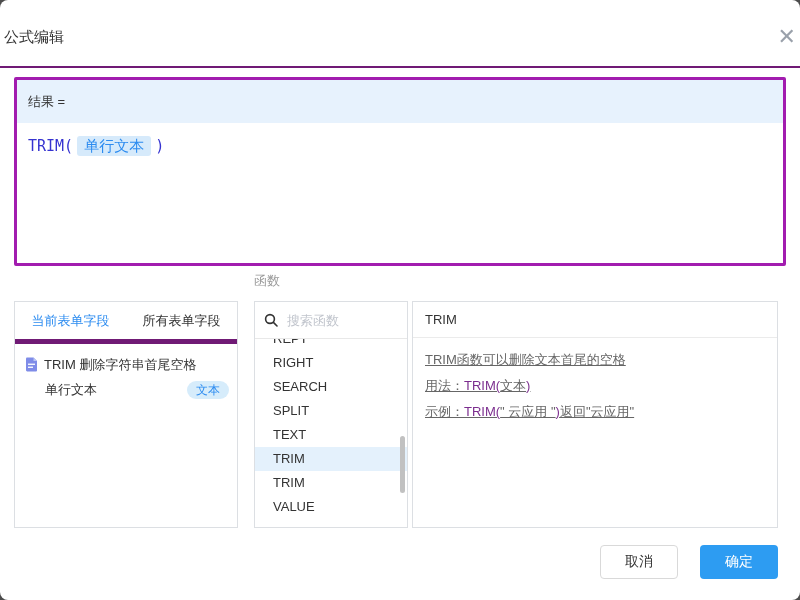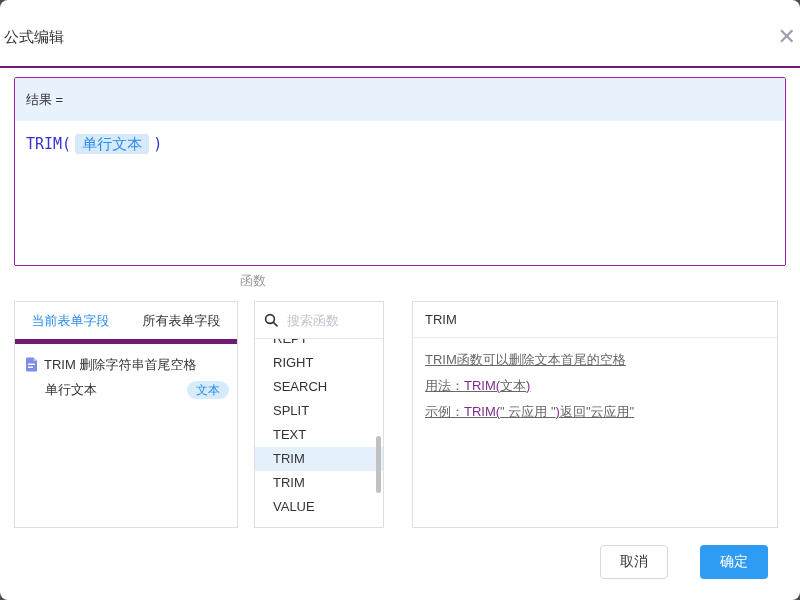--- a/index.html
+++ b/index.html
@@ -19,46 +19,46 @@
     margin-top:8px;
   }
   .title{font-size:15px;color:#333;}
   .close-btn{
     margin-left:auto;color:#9aa1ab;font-size:22px;line-height:1;
     cursor:pointer;user-select:none;font-family:"DejaVu Sans",sans-serif;
   }
   
   .formula-box{
     position:absolute;left:14px;top:77px;width:772px;height:189px;
-    border:1px solid #a21caf;border-radius:2px;box-sizing:border-box;background:#fff;
+    border:3px solid #a21caf;border-radius:2px;box-sizing:border-box;background:#fff;
   }
   .formula-header{
     height:43px;background:#e7f2fd;display:flex;align-items:center;
     padding:0 11px;font-size:13px;color:#333;
   }
   .formula-body{
     padding:12px 11px;font-family:"DejaVu Sans Mono","Liberation Mono",monospace;
     font-size:15px;line-height:22px;
   }
   .formula-body .code{color:#3633d0;}
   .formula-body .token{
     background:#d6eafb;color:#2d8cf0;padding:1px 7px;border-radius:3px;margin:0 4px;
     font-family:"DejaVu Sans Mono","Liberation Mono",monospace;
   }
   
   .section-label{position:absolute;top:272px;font-size:13px;color:#999;}
   .label-vars{left:14px;margin-top:40px;}
-  .label-fn{left:240px;}
+  .label-fn{left:254px;}
   
   .panel{
     position:absolute;top:301px;height:227px;border:1px solid #dcdfe3;
     box-sizing:border-box;background:#fff;
   }
   .panel-vars{left:14px;width:224px;}
-  .panel-fn{left:254px;width:130px;}
+  .panel-fn{left:254px;width:154px;}
   .panel-detail{left:412px;width:366px;}
   
   .tabs{display:flex;height:37px;border-bottom:5px solid #701a75;}
   .tab{
     flex:1;display:flex;align-items:center;justify-content:center;
     font-size:13px;color:#333;cursor:pointer;
   }
   .tab.active{color:#2d8cf0;}
   .var-list{padding-top:8px;}
   .var-row{
@@ -94,21 +94,21 @@
   }
   
   .detail-header{
     height:36px;display:flex;align-items:center;padding:0 12px;
     font-size:13px;color:#333;border-bottom:1px solid #ebebeb;box-sizing:border-box;
   }
   .detail-body{padding:9px 12px;font-size:13px;line-height:26px;color:#666;text-decoration:underline;}
   .detail-body .fn{color:#7b2d8e;}
   
   .btn{
-    position:absolute;top:545px;width:68px;height:34px;border-radius:4px;
+    position:absolute;top:545px;width:78px;height:34px;border-radius:4px;
     display:flex;align-items:center;justify-content:center;font-size:14px;
     cursor:pointer;box-sizing:border-box;
   }
   .btn-cancel{left:600px;background:#fff;border:1px solid #d9d9d9;color:#333;}
   .btn-ok{left:700px;background:#2d9cf2;color:#fff;}
 </style>
 </head>
 <body>
 
 <div class="dialog">

